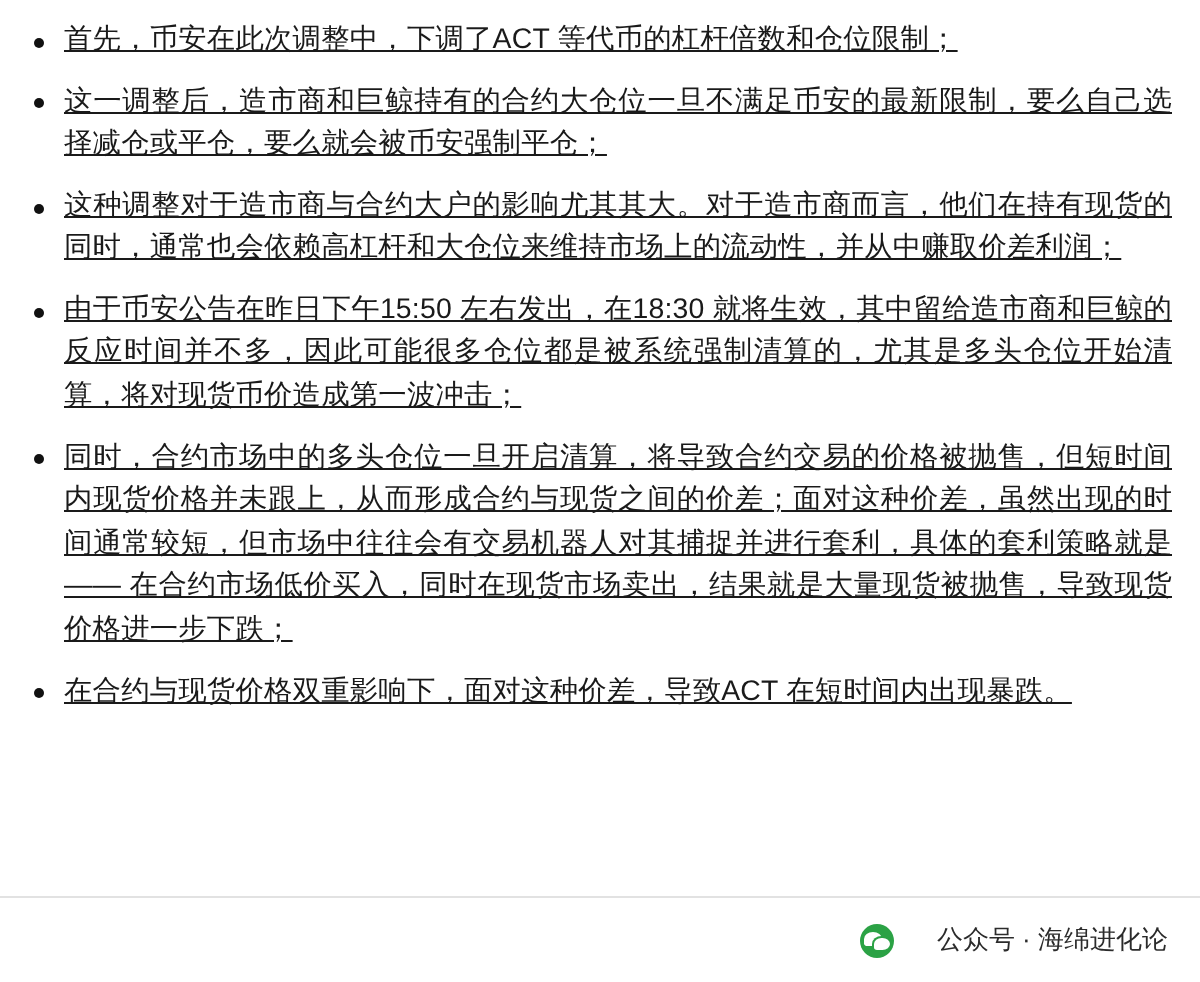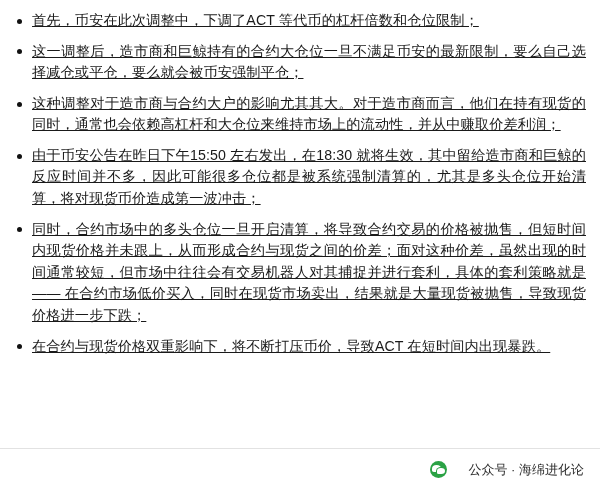--- a/index.html
+++ b/index.html
@@ -59,21 +59,21 @@
     height: 42px;
     border-top: 1px solid #e2e2e2;
     display: flex;
     align-items: center;
     justify-content: flex-end;
     padding-right: 16px;
     background: #ffffff;
   }
   .footer-inner {
     display: flex;
-    align-items: flex-start;
+    align-items: flex-end;
     gap: 21px;
     font-size: 13px;
     color: #2b2b2b;
   }
   .wechat-badge {
     width: 17px;
     height: 17px;
     border-radius: 50%;
     background: #2ba245;
     position: relative;
@@ -127,21 +127,21 @@
       <li>
         <span class="dot"></span>
         <span class="para">由于币安公告在昨日下午15:50 左右发出，在18:30 就将生效，其中留给造市商和巨鲸的反应时间并不多，因此可能很多仓位都是被系统强制清算的，尤其是多头仓位开始清算，将对现货币价造成第一波冲击；</span>
       </li>
       <li>
         <span class="dot"></span>
         <span class="para">同时，合约市场中的多头仓位一旦开启清算，将导致合约交易的价格被抛售，但短时间内现货价格并未跟上，从而形成合约与现货之间的价差；面对这种价差，虽然出现的时间通常较短，但市场中往往会有交易机器人对其捕捉并进行套利，具体的套利策略就是—— 在合约市场低价买入，同时在现货市场卖出，结果就是大量现货被抛售，导致现货价格进一步下跌；</span>
       </li>
       <li>
         <span class="dot"></span>
-        <span class="para">在合约与现货价格双重影响下，将不断打压币价，导致ACT 在短时间内出现暴跌。</span>
+        <span class="para">在合约与现货价格双重影响下，面对这种价差，导致ACT 在短时间内出现暴跌。</span>
       </li>
     </ul>
   </div>
 
   <div class="footer">
     <div class="footer-inner">
       <span class="wechat-badge"></span>
       <span class="footer-text">公众号 · 海绵进化论</span>
     </div>
   </div>

